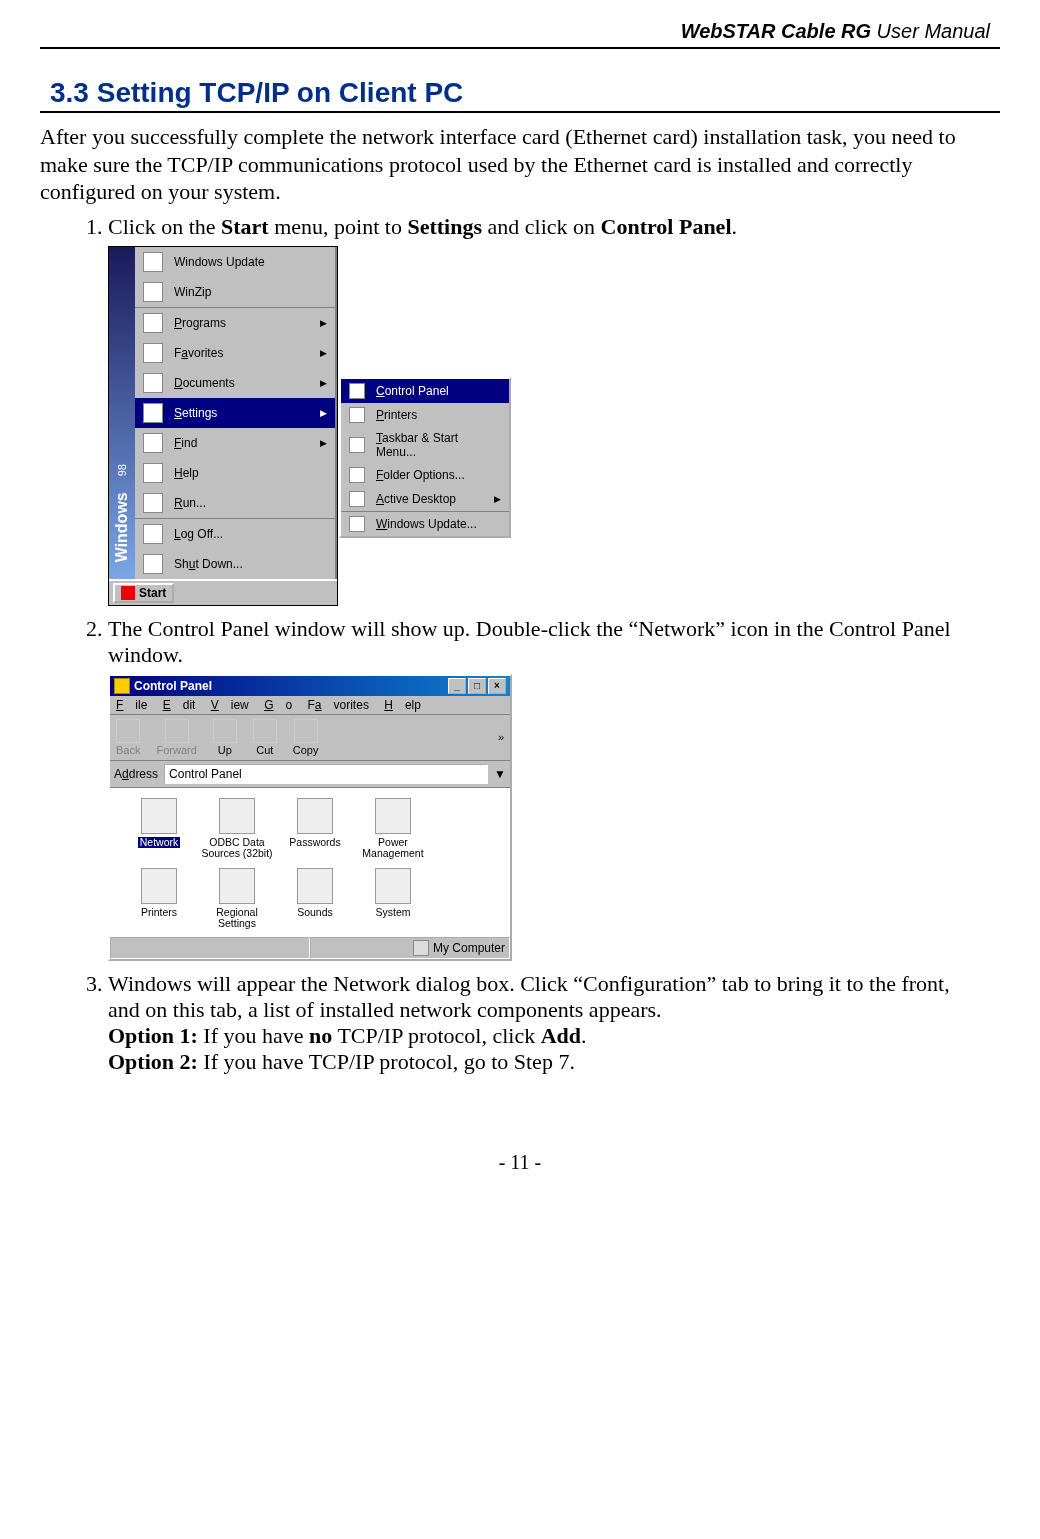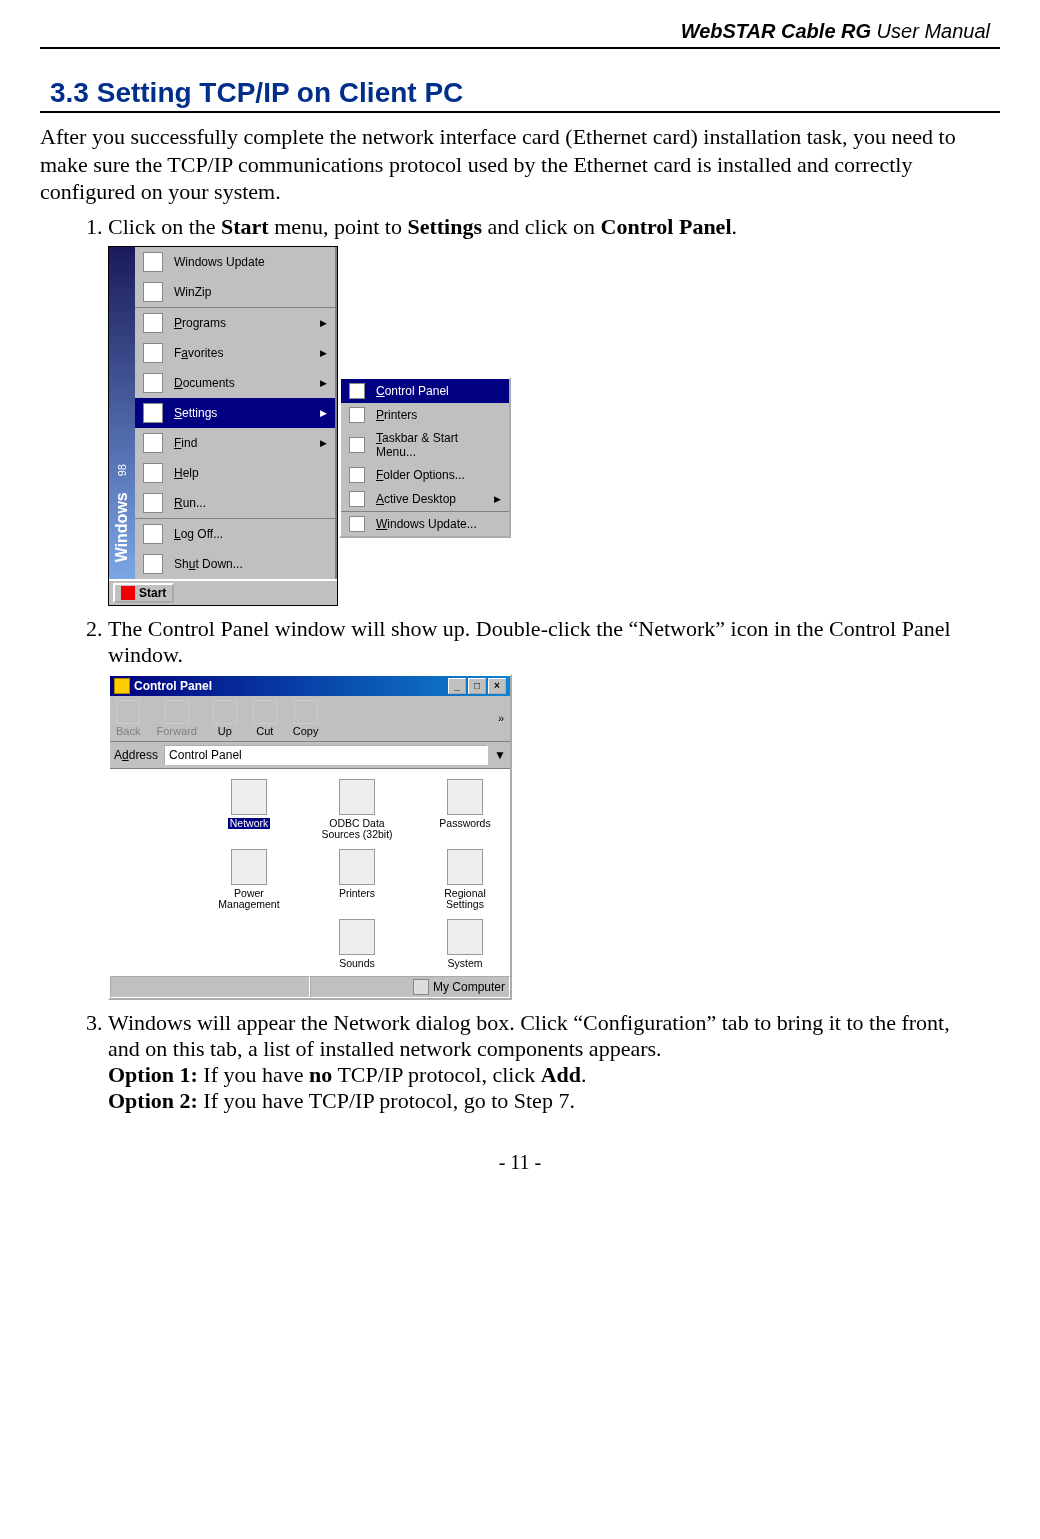--- a/index.html
+++ b/index.html
@@ -149,21 +149,21 @@
   .cp-sys { margin-left:auto; display:flex; gap:2px; }
   .cp-sys span { width:16px; height:14px; background:#c0c0c0; border:1px outset #fff; display:flex; align-items:center; justify-content:center; font-size:10px; font-family:Arial; color:#000; }
   .cp-menu { padding: 2px 6px; border-bottom: 1px solid #808080; }
   .cp-menu span { margin-right: 12px; }
   .cp-tool { display:flex; align-items:center; padding:4px 6px; gap:16px; border-bottom:1px solid #808080; }
   .cp-tb { text-align:center; font-size:11px; color:#808080; }
   .cp-tb .tbi { width:22px; height:22px; border:1px solid #ccc; margin:0 auto 1px; }
   .cp-tool .chev { margin-left:auto; font-size:11px; }
   .cp-addr { display:flex; align-items:center; padding:3px 4px; gap:6px; border-bottom:1px solid #808080; }
   .cp-addr input { flex:1; font-size:12px; padding:2px 4px; border:1px inset #fff; }
-  .cp-icons { background:#fff; padding:10px 6px 6px 10px; display:flex; flex-wrap:wrap; gap:8px 30px;justify-content:flex-end; }
+  .cp-icons { background:#fff; padding:10px 6px 6px 10px; display:flex; flex-wrap:wrap; gap:8px 0; }
   .cp-icon { width:78px; text-align:center; font-size:10.5px; line-height:1.1; }
   .cp-icon .ci { width:34px; height:34px; margin:0 auto 3px; border:1px solid #999; background:#eee; }
   .cp-icon.sel .lbl { background:#000080; color:#fff; padding:0 2px; display:inline-block; }
   .cp-status { display:flex; border-top:1px solid #fff; }
   .cp-status .cell { flex:1; border:1px inset #fff; padding:2px 4px; display:flex; align-items:center; gap:4px; justify-content:flex-end; }
   .cp-status .cell:first-child { justify-content:flex-start; }
   .mc { width:14px; height:14px; border:1px solid #888; background:#ddd; display:inline-block; }
 
   .u { text-decoration: underline; }
   .footer {
@@ -292,20 +292,28 @@
       <div class="cp-window">
         <div class="cp-title">
           <span class="tico"></span>
           <span>Control Panel</span>
           <span class="cp-sys">
             <span>_</span>
             <span>□</span>
             <span>×</span>
           </span>
         </div>
+        <div class="cp-menu">
+          <span><span class="u">F</span>ile</span>
+          <span><span class="u">E</span>dit</span>
+          <span><span class="u">V</span>iew</span>
+          <span><span class="u">G</span>o</span>
+          <span>F<span class="u">a</span>vorites</span>
+          <span><span class="u">H</span>elp</span>
+        </div>
         <div class="cp-tool">
           <div class="cp-tb"><div class="tbi"></div><span>Back</span></div>
           <div class="cp-tb"><div class="tbi"></div><span>Forward</span></div>
           <div class="cp-tb" style="color:#000"><div class="tbi"></div><span>Up</span></div>
           <div class="cp-tb" style="color:#000"><div class="tbi"></div><span>Cut</span></div>
           <div class="cp-tb" style="color:#000"><div class="tbi"></div><span>Copy</span></div>
           <span class="chev">»</span>
         </div>
         <div class="cp-addr">
           <span>A<span class="u">d</span>dress</span>

